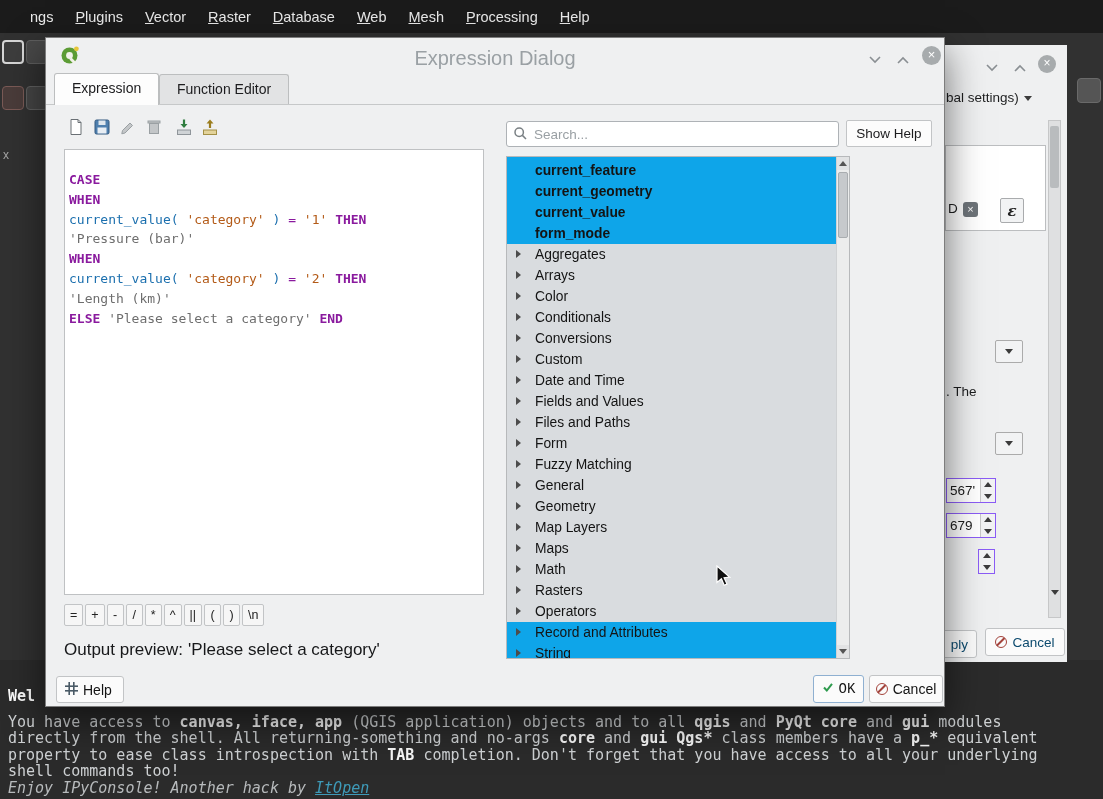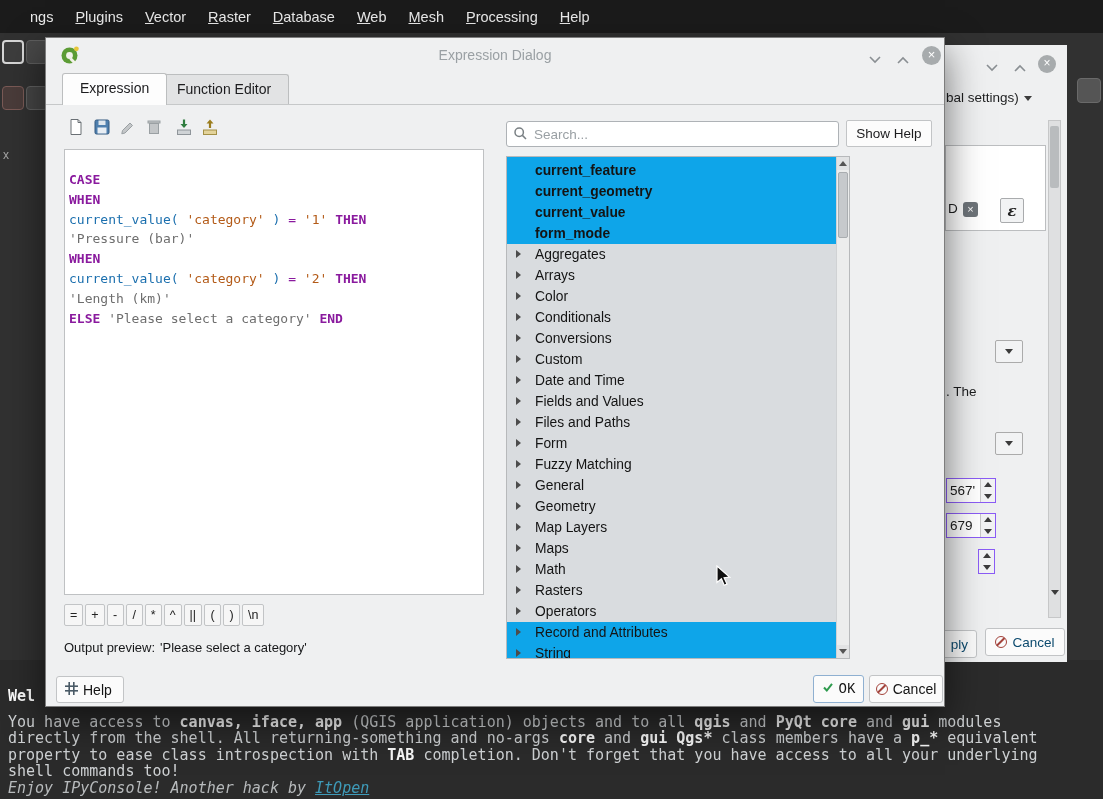--- a/index.html
+++ b/index.html
@@ -69,33 +69,33 @@
   .bg-cancel{left:48px;top:583px;width:80px;}
 
   .cs{width:12px;height:12px;border:1.6px solid var(--cancel-red,#a4443c);border-radius:50%;
       position:relative;display:inline-block;flex:0 0 auto;}
   .cs::after{content:"";position:absolute;left:-1px;top:3.6px;width:11px;height:1.6px;
              background:var(--cancel-red,#a4443c);transform:rotate(-45deg);}
 
   
   .dialog{position:absolute;left:45px;top:37px;width:900px;height:670px;background:#eff0f1;
           border:1px solid #7d7d7d;box-shadow:0 14px 36px rgba(0,0,0,.55);z-index:10;}
-  .dlg-title{position:absolute;left:0;right:0;top:9px;text-align:center;font-size:14px;color:#9aa0a4;}
+  .dlg-title{position:absolute;left:0;right:0;top:9px;text-align:center;font-size:20px;color:#9aa0a4;}
   .qgis-logo{position:absolute;left:14px;top:7px;width:20px;height:20px;}
   .win-chev{position:absolute;top:13px;width:14px;height:10px;}
   .win-chev.down{left:822px;}
   .win-chev.up{left:850px;}
   .win-close{position:absolute;left:876px;top:8px;width:19px;height:19px;border-radius:50%;
              background:#a7abad;color:#fff;font-size:13px;line-height:18px;text-align:center;cursor:default;}
 
   .tab{position:absolute;top:36px;height:30px;line-height:29px;padding:0 17px;font-size:14px;color:#1c1c1e;
        background:#e2e3e4;border:1px solid #bcbebf;border-bottom:none;border-radius:3px 3px 0 0;}
   .tab.active{top:35px;height:32px;background:#fdfdfd;z-index:2;}
   .tab.t2{left:113px;}
-  .tab.t1{left:16px;}
+  .tab.t1{left:8px;}
   .tabbase{position:absolute;left:0;top:66px;width:100%;border-top:1px solid #c6c8c9;}
 
   .tb{position:absolute;top:78px;width:24px;height:24px;background:transparent;border:none;padding:1px;cursor:default;}
 
   .search-wrap{position:absolute;left:460px;top:83px;width:333px;height:26px;}
   .search-wrap input{width:100%;height:100%;border:1px solid #aeb2b6;border-radius:3px;background:#fff;
                      padding:0 6px 0 27px;font-size:13.5px;color:#333;font-family:"Liberation Sans",sans-serif;outline:none;}
   .search-wrap input::placeholder{color:#9aa0a4;}
   .search-icon{position:absolute;left:7px;top:5px;}
 
@@ -110,21 +110,21 @@
   .code .kw{color:var(--keyword,#8a1a9e);font-weight:bold;}
   .code .fn{color:var(--function,#1b6fae);}
   .code .str{color:var(--string,#b35a17);}
   .code .strq{color:var(--string-quiet,#6e6e6e);}
   .code .opx{color:var(--keyword,#8a1a9e);}
 
   .ops{position:absolute;left:18px;top:566px;height:22px;display:flex;gap:2px;}
   .op-btn{min-width:17px;height:22px;padding:0 5px;font-family:"Liberation Sans",sans-serif;font-size:12.5px;
           background:#f6f6f6;border:1px solid #c2c4c6;border-radius:2px;color:#222;}
 
-  .output{position:absolute;left:18px;top:602px;font-size:13px;color:#17181a;}
+  .output{position:absolute;left:18px;top:602px;font-size:17px;color:#17181a;}
   .output .val{margin-left:5px;}
 
   .fnpanel{position:absolute;left:460px;top:118px;width:344px;height:503px;background:#0ea5e9;
            border:1px solid #b7b9bb;overflow:hidden;}
   .fn-rows{position:absolute;left:0;top:0;right:13px;padding-top:3px;}
   .fn-row{height:21px;line-height:21px;font-size:13.8px;color:#141414;position:relative;
           padding-left:28px;white-space:nowrap;cursor:default;}
   .fn-row.top{font-weight:bold;}
   .fn-row .tri{position:absolute;left:9px;top:6px;width:0;height:0;border-left:5px solid #4c4c4c;
                border-top:4.5px solid transparent;border-bottom:4.5px solid transparent;}

